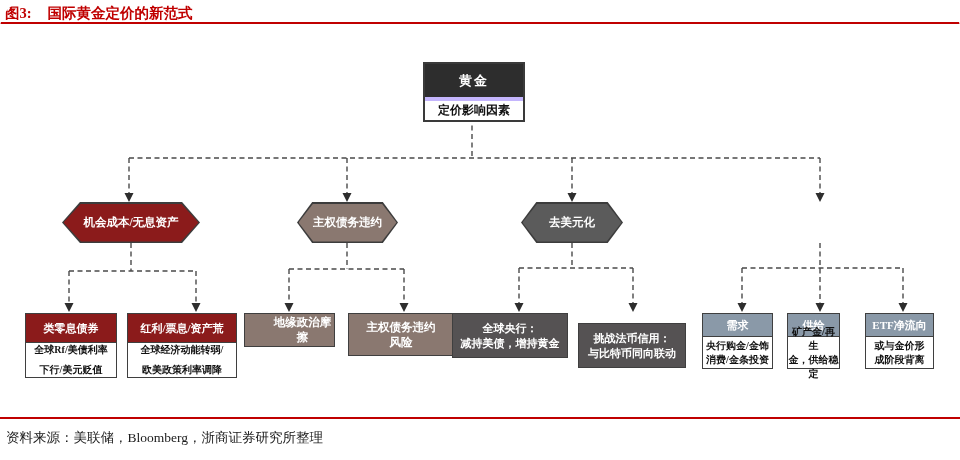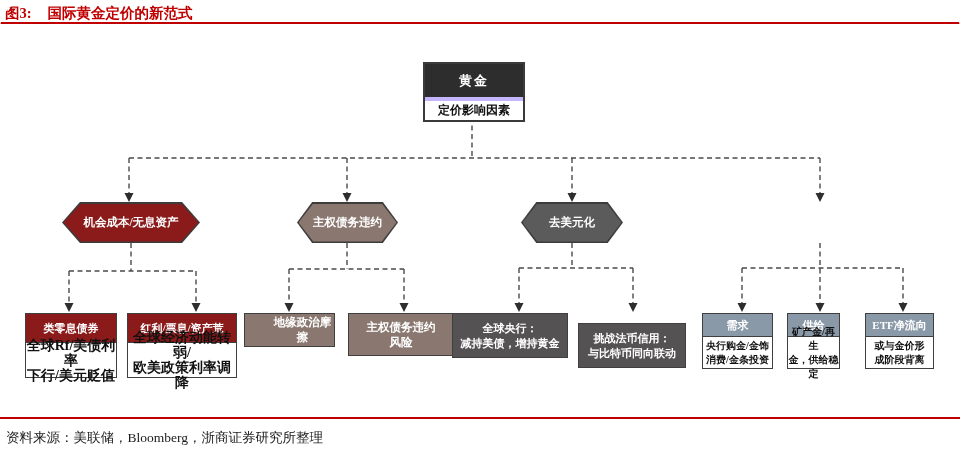--- a/index.html
+++ b/index.html
@@ -29,21 +29,21 @@
   .hex .fill{position:absolute;inset:1.5px;display:flex;align-items:center;justify-content:center;
     color:#fff;font-size:11.5px;font-weight:bold;white-space:nowrap;}
   .hex.wide .shape,.hex.wide .fill{clip-path:polygon(13% 0,87% 0,100% 50%,87% 100%,13% 100%,0 50%);}
   
   .card{position:absolute;border:1.5px solid #3f3f3f;background:#fff;box-sizing:border-box;}
   .card .chd{color:#fff;font-weight:bold;display:flex;align-items:center;justify-content:center;
     border-bottom:1.5px solid #3f3f3f;white-space:nowrap;text-align:center;}
   .card .cbody{color:#111;font-weight:bold;text-align:center;white-space:pre-line;
     display:flex;align-items:center;justify-content:center;}
   .g1 .chd{height:28px;font-size:11px;background:#8B1B1B;}
-  .g1 .cbody{height:34px;font-size:14px;line-height:15px;}
+  .g1 .cbody{height:34px;font-size:10px;line-height:20px;}
   .g4 .chd{height:22px;font-size:11px;background:#8A99A8;}
   .g4 .cbody{height:31px;font-size:10px;line-height:14px;}
   
   .solid{position:absolute;border:1.5px solid #3f3f3f;box-sizing:border-box;color:#fff;
     font-weight:bold;display:flex;align-items:center;justify-content:center;text-align:center;
     white-space:pre-line;font-size:11.5px;line-height:15px;}
   .solid.taupe{background:#8A7870;}
   .solid.gray{background:#555253;}
 </style>
 </head>

